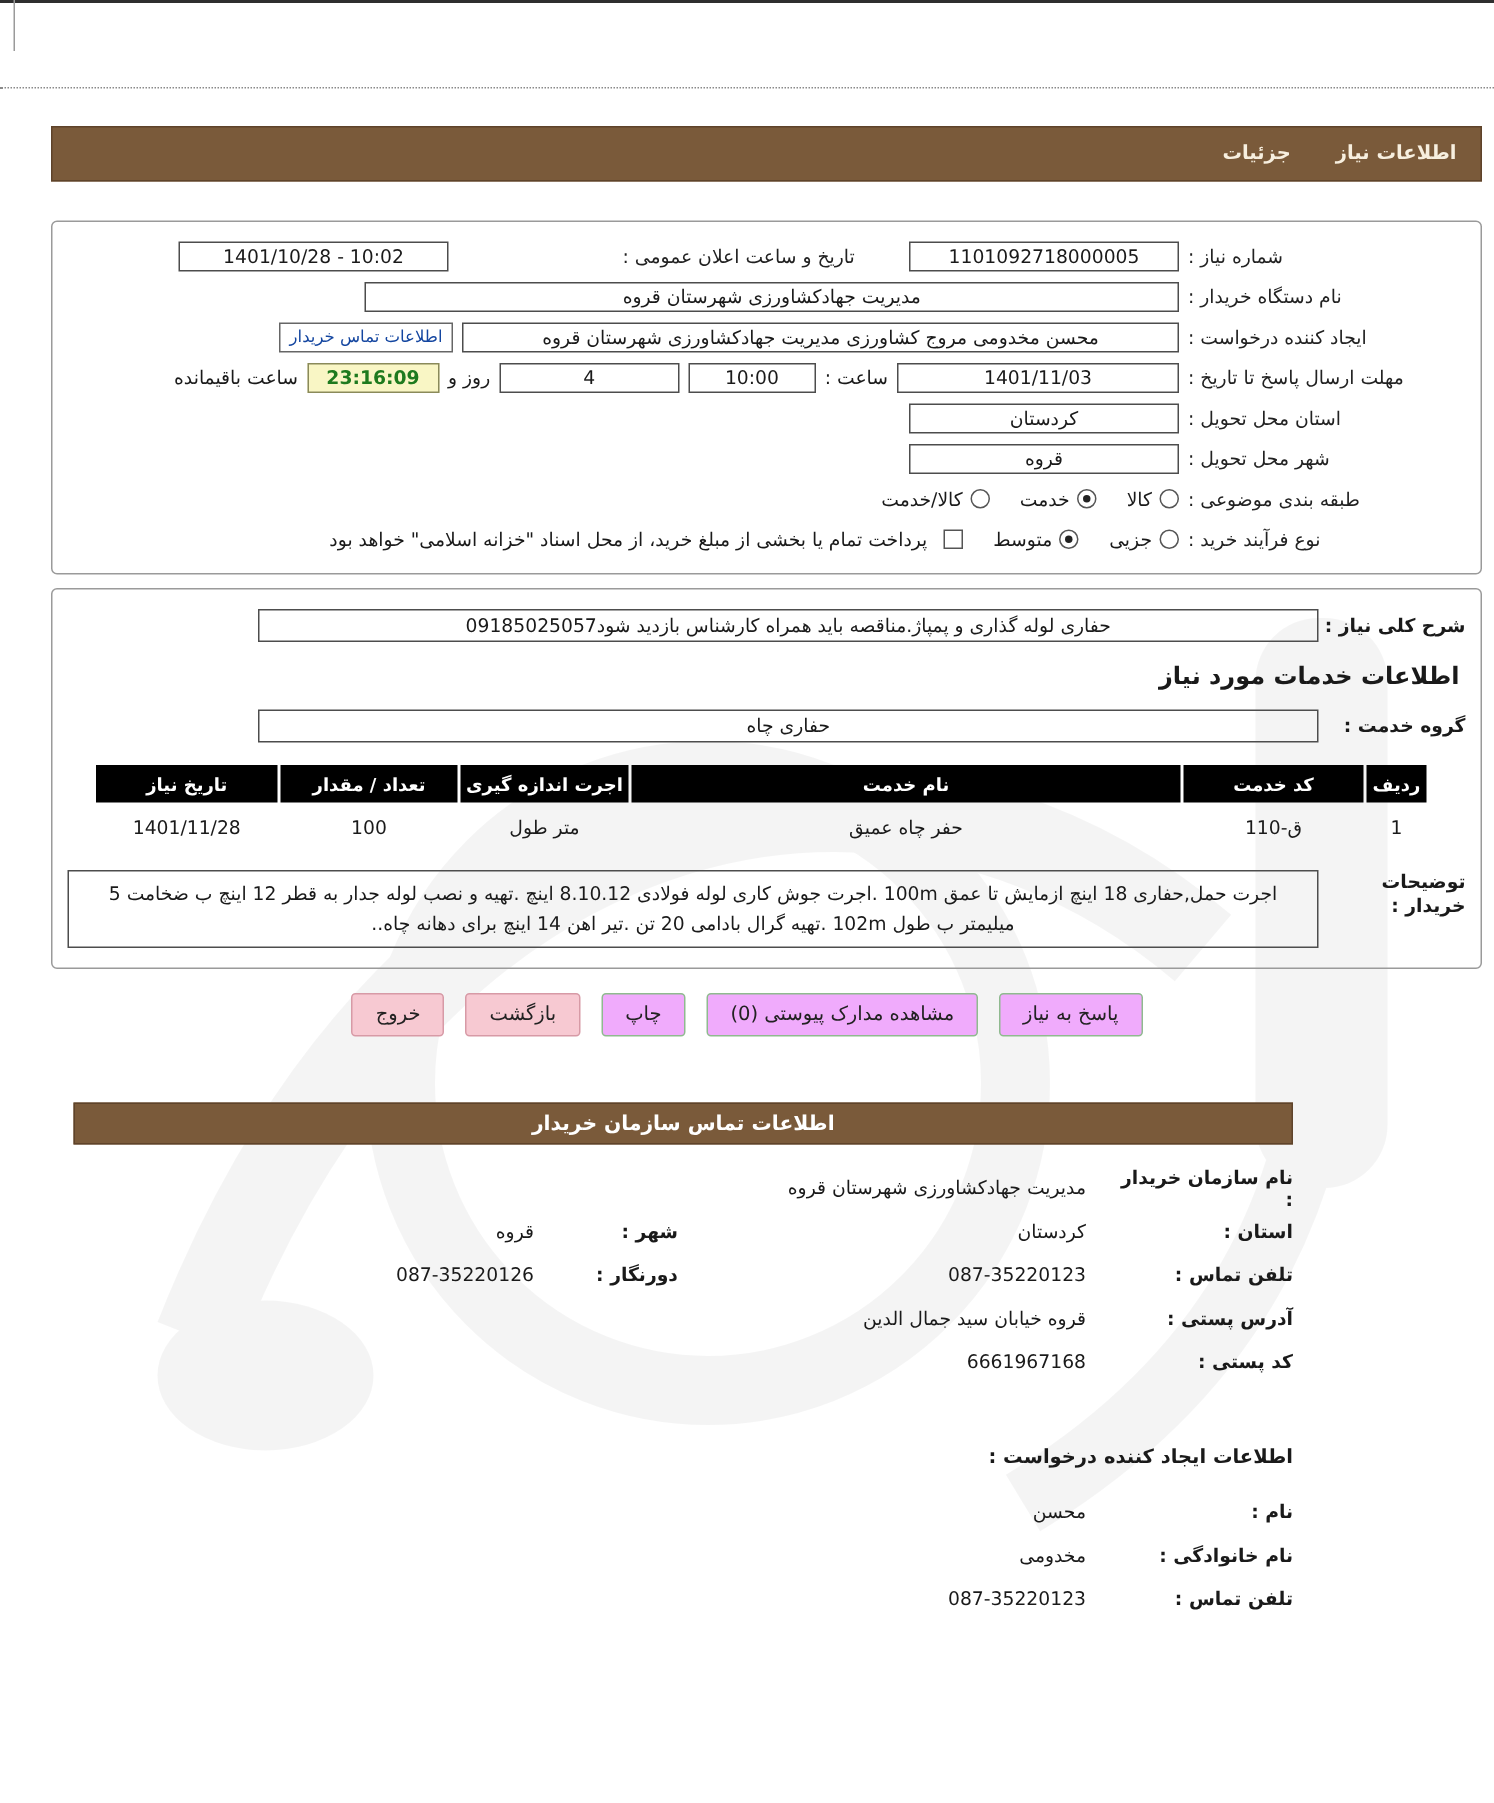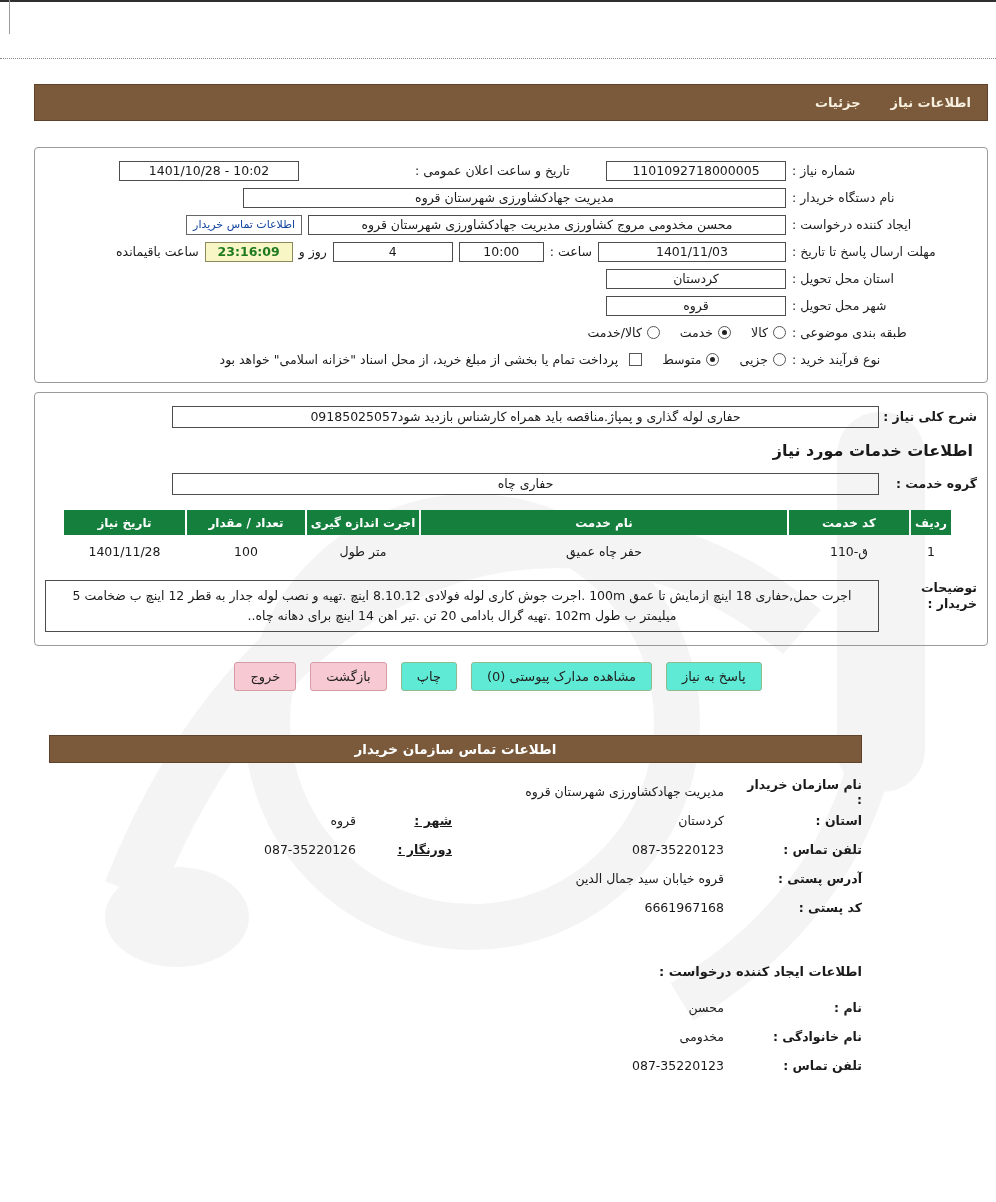--- a/index.html
+++ b/index.html
@@ -41,36 +41,36 @@
 
   .detail-section{margin-top:9px;padding:13px 10px;display:flex;flex-direction:column;gap:13px;}
   .drow{display:flex;align-items:center;gap:6px;}
   .drow.notes-row{align-items:flex-start;}
   .dlabel{width:92px;min-width:92px;font-weight:bold;font-size:12.5px;text-align:right;line-height:1.3;white-space:nowrap;}
   .dlabel.wrap{white-space:normal;}
   .bigbox{border:1px solid #4d4d4d;height:22px;line-height:20px;width:707px;text-align:center;white-space:nowrap;overflow:hidden;background:#fff0;}
   .groupbox{text-align:center;padding:0 8px;}
   .services-header{font-weight:bold;font-size:16px;text-align:right;padding-right:4px;}
   table.svc{width:885px;margin:0 24px 0 auto;border-collapse:separate;border-spacing:2px;table-layout:fixed;}
-  table.svc th{background:#15803d;color:#fff;font-size:12px;font-weight:bold;height:25px;padding:0 3px;white-space:nowrap;overflow:hidden;}
+  table.svc th{background:#000000;color:#fff;font-size:12px;font-weight:bold;height:25px;padding:0 3px;white-space:nowrap;overflow:hidden;}
   table.svc td{font-size:12.5px;text-align:center;height:28px;background:transparent;white-space:nowrap;}
   .notes-box{border:1px solid #4d4d4d;flex:1;min-height:50px;padding:5px 12px;text-align:center;line-height:1.6;background:#fff0;}
 
   .actions{margin-top:16px;display:flex;justify-content:center;gap:14px;}
   .btn{height:29px;padding:0 15px;font-size:13px;border-radius:3px;cursor:pointer;font-family:inherit;color:#222;white-space:nowrap;}
-  .btn.green{background:#5eead4;border:1px solid #8fba8f;}
+  .btn.green{background:#f0abfc;border:1px solid #8fba8f;}
   .btn.pink{background:#f7c9d2;border:1px solid #d79aa6;}
 
   .contact-bar{margin:44px 134px 0 auto;width:813px;height:28px;background:#7a5a3a;border:1px solid #5e432a;
     color:#ffffff;font-weight:bold;font-size:13.5px;display:flex;align-items:center;justify-content:center;}
   .contact-block{margin:14px 134px 0 auto;width:710px;}
   .crow{display:flex;align-items:center;height:29px;}
   .clabel{width:122px;min-width:122px;font-weight:bold;text-align:right;}
   .cvalue{width:288px;min-width:288px;text-align:right;padding-left:10px;padding-right:16px;}
-  .clabel2{width:82px;min-width:82px;font-weight:bold;text-align:right;text-decoration:underline;}
+  .clabel2{width:82px;min-width:82px;font-weight:bold;text-align:right;}
   .cvalue2{flex:1;text-align:right;padding-right:14px;}
   .creator-header{margin:42px 134px 0 auto;width:710px;font-weight:bold;font-size:13px;text-align:right;}
 </style>
 </head>
 <body>
 
 <div class="top-rule"></div>
 <div class="left-tick"></div>
 <div class="dotted-rule"></div>
 

